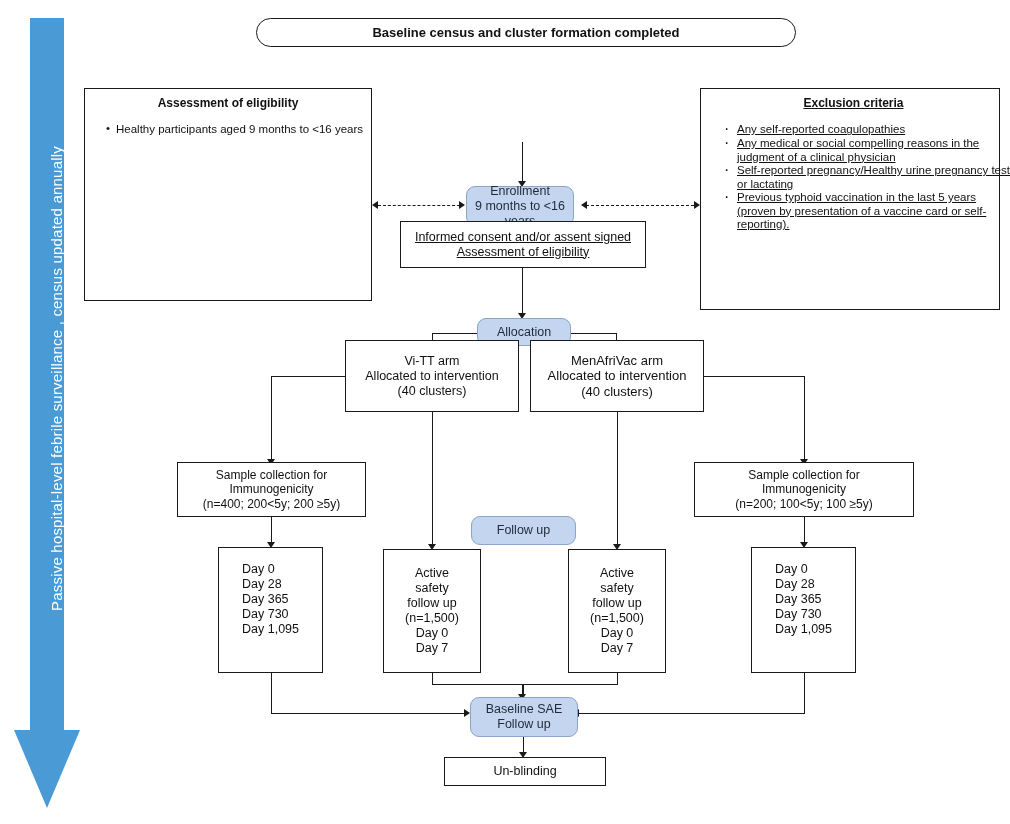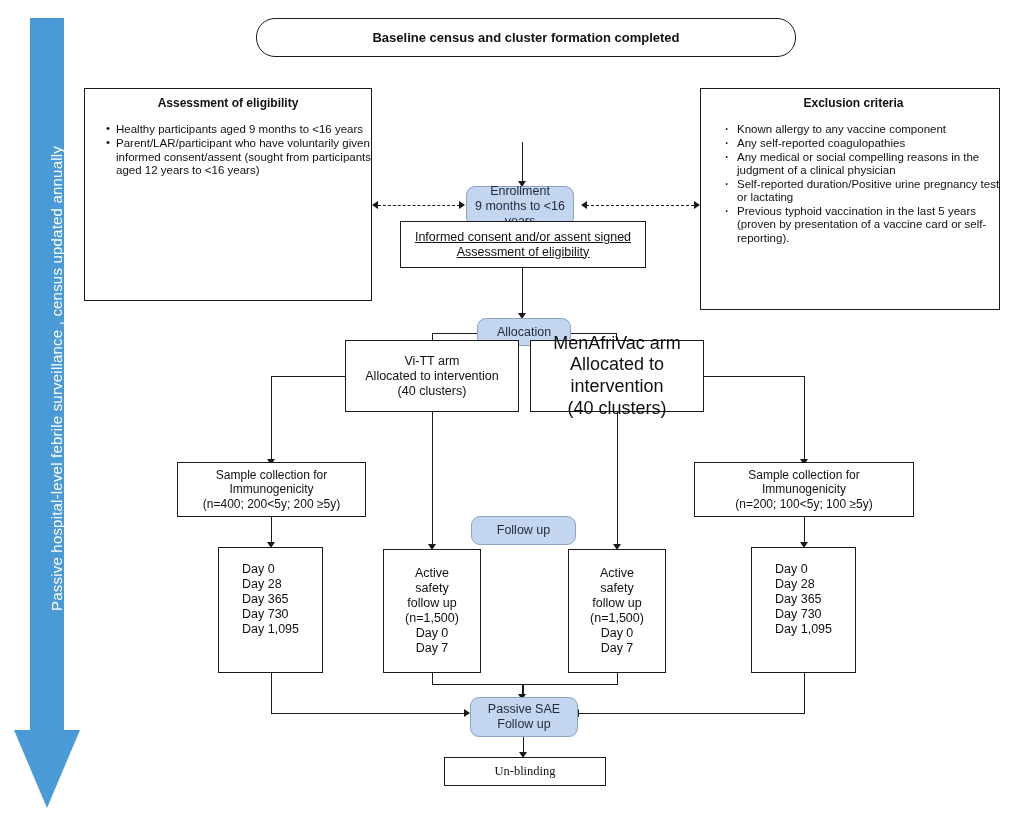--- a/index.html
+++ b/index.html
@@ -114,39 +114,37 @@
 
 <div id="canvas">
 
   <div id="bigarrow">
     <svg width="66" height="790" viewBox="0 0 66 790">
       <polygon points="16,0 50,0 50,712 66,712 33,790 0,712 16,712" fill="#4a9ad6"></polygon>
     </svg>
     <div class="label">Passive hospital-level febrile surveillance , census updated annually</div>
   </div>
 
-  <div class="box title-box" style="left:256px;top:18px;width:540px;height:39px;border-radius:19px;">
+  <div class="box title-box" style="left:256px;top:18px;width:540px;height:29px;border-radius:19px;">
     <span>Baseline census and cluster formation completed</span>
   </div>
 
   <div class="box" style="left:84px;top:88px;width:288px;height:213px;align-items:flex-start;justify-content:flex-start;padding:7px 8px 6px 8px;font-size:11.5px;">
     <span class="hdr" style="width:100%;font-size:12px;margin-bottom:1px;">Assessment of eligibility</span>
     <ul class="lst">
       <li>Healthy participants aged 9 months  to &lt;16 years</li>
-      <li>Parent/LAR/participant who have voluntarily given informed consent/assent (sought from participants aged 12 years to &lt;16 years)</li>
     </ul>
   </div>
 
-  <div class="box" style="left:700px;top:88px;width:300px;height:222px;align-items:flex-start;justify-content:flex-start;padding:7px 0 6px 7px;font-size:11.5px;">
+  <div class="box" style="left:700px;top:88px;width:300px;height:222px;align-items:flex-start;justify-content:flex-start;padding:7px 0 6px 7px;font-size:11.5px;text-decoration:underline;">
     <span class="hdr" style="width:100%;font-size:12px;margin-bottom:1px;">Exclusion criteria</span>
     <ul class="lst dotsp">
-      <li>Known allergy to any vaccine component</li>
       <li>Any self-reported coagulopathies</li>
       <li>Any medical or social compelling reasons in the judgment of a clinical physician</li>
-      <li>Self-reported duration/Positive urine pregnancy test or lactating</li>
+      <li>Self-reported pregnancy/Healthy urine pregnancy test or lactating</li>
       <li>Previous typhoid vaccination in the last 5 years (proven by presentation of a vaccine card or self-reporting).</li>
     </ul>
   </div>
 
 
   <div class="ln lnv" style="left:522px;top:142px;height:41px;"></div>
   <div class="arrowdown" style="left:518px;top:181px;"></div>
 
   <div class="box blue" style="left:466px;top:186px;width:108px;height:40px;font-size:12.5px;">
     <span>Enrollment</span>
@@ -180,21 +178,21 @@
   <div class="ln lnh" style="left:570px;top:333px;width:46px;"></div>
   <div class="ln lnv" style="left:616px;top:333px;height:16px;"></div>
   <div class="arrowdown" style="left:612px;top:346px;"></div>
 
   <div class="box" style="left:345px;top:340px;width:174px;height:72px;font-size:12.5px;">
     <span>Vi-TT  arm</span>
     <span>Allocated to intervention</span>
     <span>(40 clusters)</span>
   </div>
 
-  <div class="box" style="left:530px;top:340px;width:174px;height:72px;font-size:18px;">
+  <div class="box" style="left:530px;top:340px;width:174px;height:72px;font-size:13px;">
     <span>MenAfriVac arm</span>
     <span>Allocated to intervention</span>
     <span>(40 clusters)</span>
   </div>
 
   <div class="ln lnh" style="left:271px;top:376px;width:75px;"></div>
   <div class="ln lnv" style="left:271px;top:376px;height:86px;"></div>
   <div class="arrowdown" style="left:267px;top:459px;"></div>
 
   <div class="ln lnh" style="left:704px;top:376px;width:100px;"></div>
@@ -278,24 +276,24 @@
 
   <div class="ln lnv" style="left:271px;top:673px;height:40px;"></div>
   <div class="ln lnh" style="left:271px;top:713px;width:198px;"></div>
   <div class="arrowright" style="left:464px;top:709px;"></div>
 
   <div class="ln lnv" style="left:804px;top:673px;height:40px;"></div>
   <div class="ln lnh" style="left:578px;top:713px;width:227px;"></div>
   <div class="arrowleft" style="left:573px;top:709px;"></div>
 
   <div class="box blue" style="left:470px;top:697px;width:108px;height:40px;font-size:12.5px;">
-    <span>Passive SAE</span>
+    <span>Baseline SAE</span>
     <span>Follow up</span>
   </div>
 
   <div class="ln lnv" style="left:523px;top:737px;height:18px;"></div>
   <div class="arrowdown" style="left:519px;top:752px;"></div>
 
-  <div class="box" style="left:444px;top:757px;width:162px;height:29px;font-size:12.5px;font-family:Liberation Serif, serif;">
+  <div class="box" style="left:444px;top:757px;width:162px;height:29px;font-size:12.5px;">
     <span>Un-blinding</span>
   </div>
 
 </div>
 
 </body></html>

